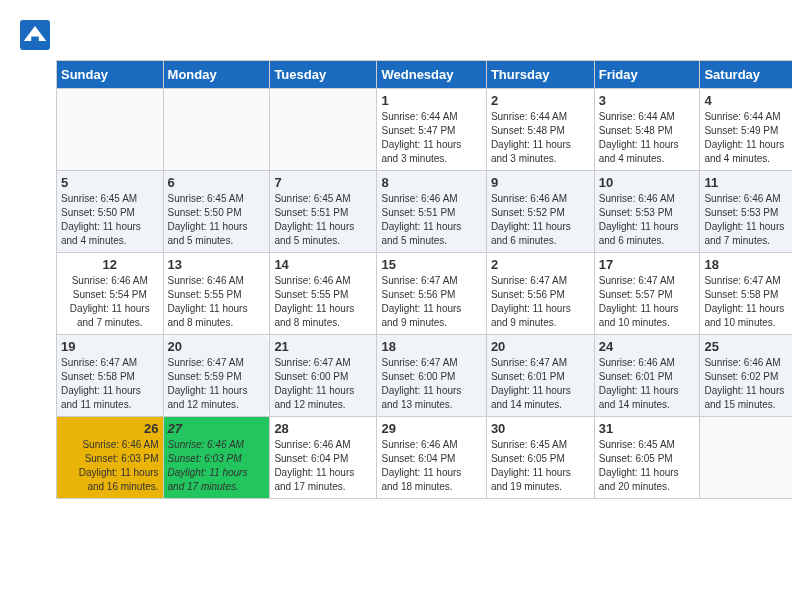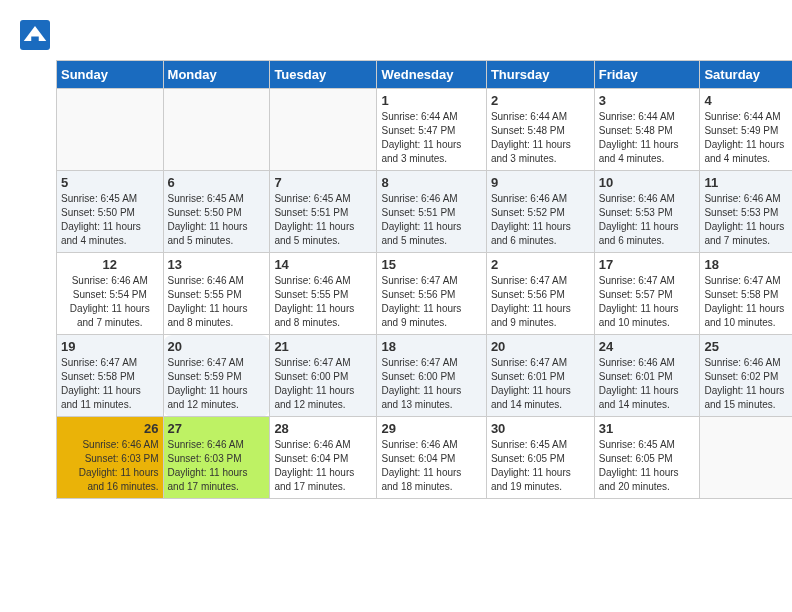--- a/index.html
+++ b/index.html
@@ -317,21 +317,21 @@
         </td>
       </tr>
       <tr>
         <td style="background: #eab308; text-align: right;">
           <span class="day-num">26</span>
           <div class="cell-content" style="white-space: pre-line;">Sunrise: 6:46 AM
 Sunset: 6:03 PM
 Daylight: 11 hours
 and 16 minutes.</div>
         </td>
-        <td style="background: #bef264;">
+        <td style="background: #22c55e; font-style: italic;">
           <span class="day-num">27</span>
           <div class="cell-content" style="white-space: pre-line;">Sunrise: 6:46 AM
 Sunset: 6:03 PM
 Daylight: 11 hours
 and 17 minutes.</div>
         </td>
         <td style="background: rgb(255, 255, 255);">
           <span class="day-num">28</span>
           <div class="cell-content" style="white-space: pre-line;">Sunrise: 6:46 AM
 Sunset: 6:04 PM

